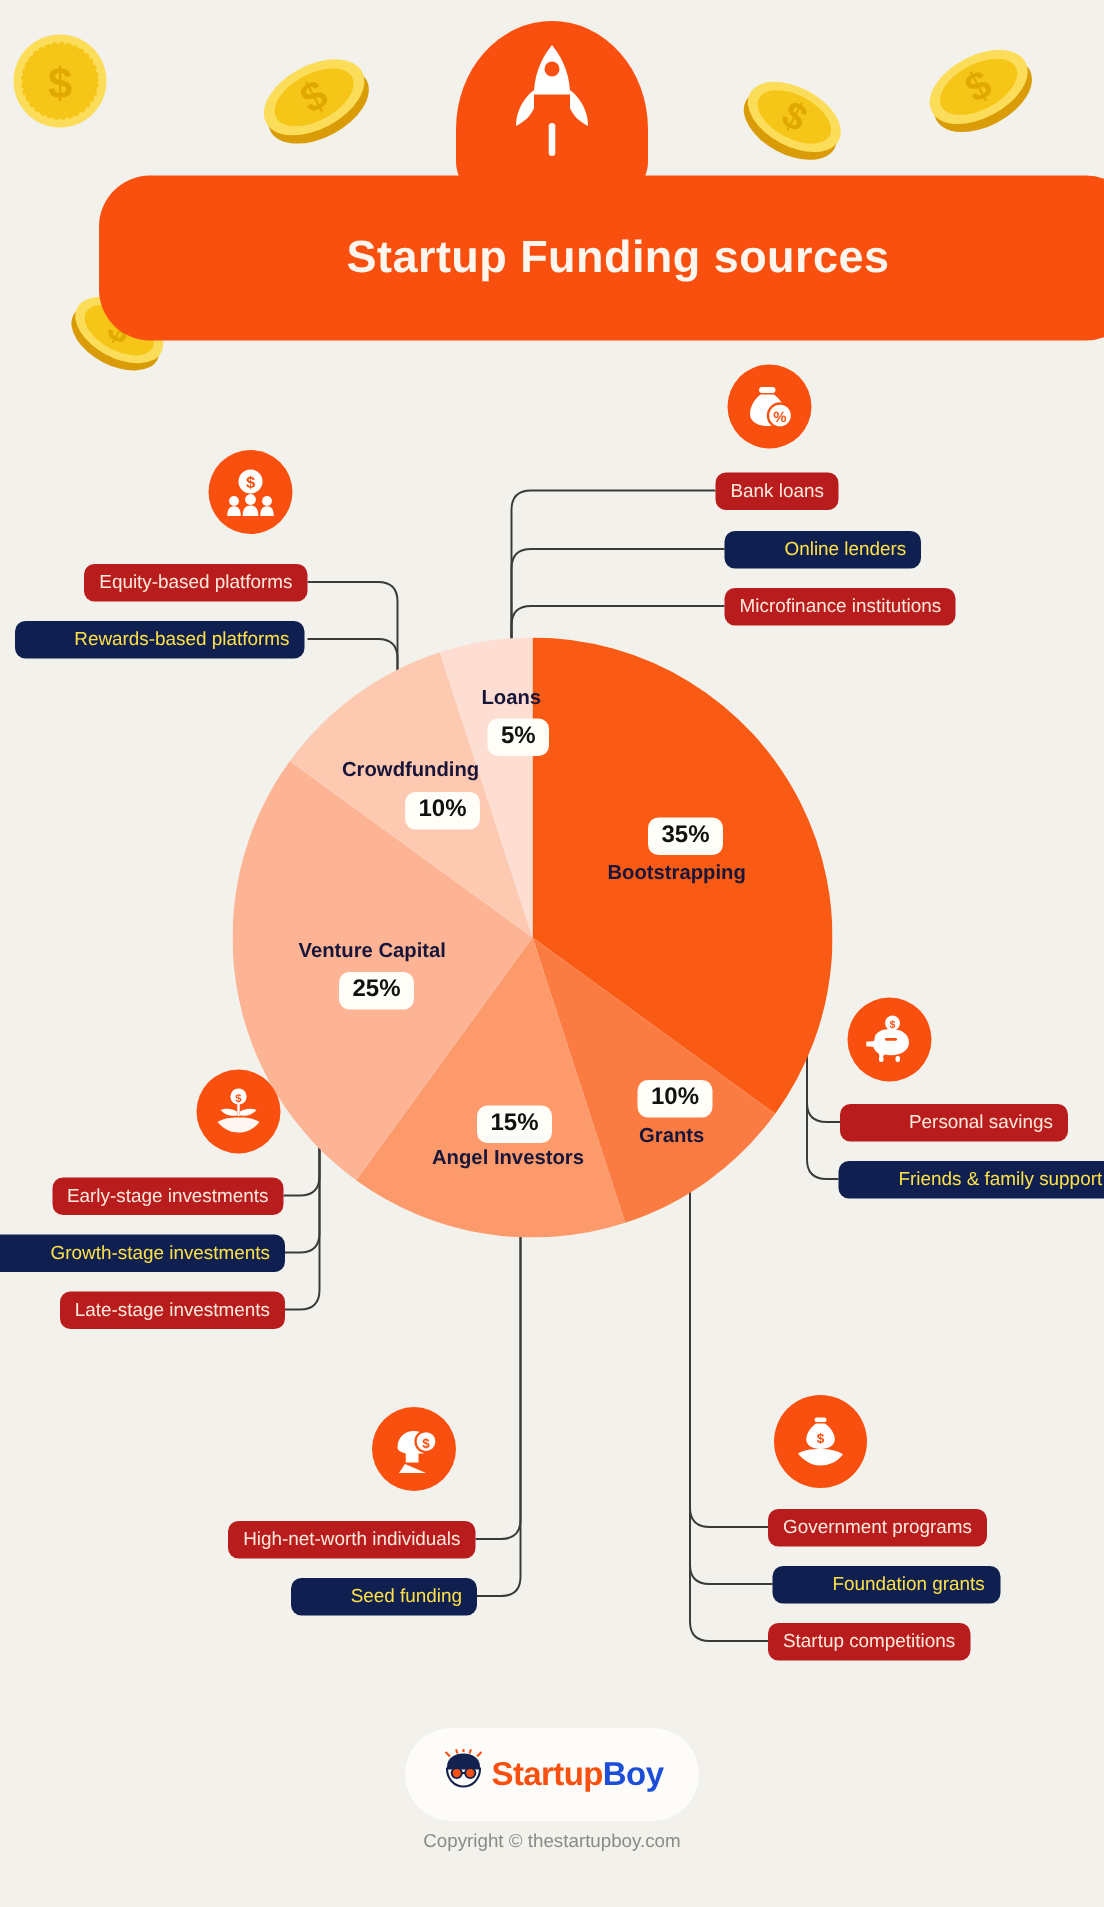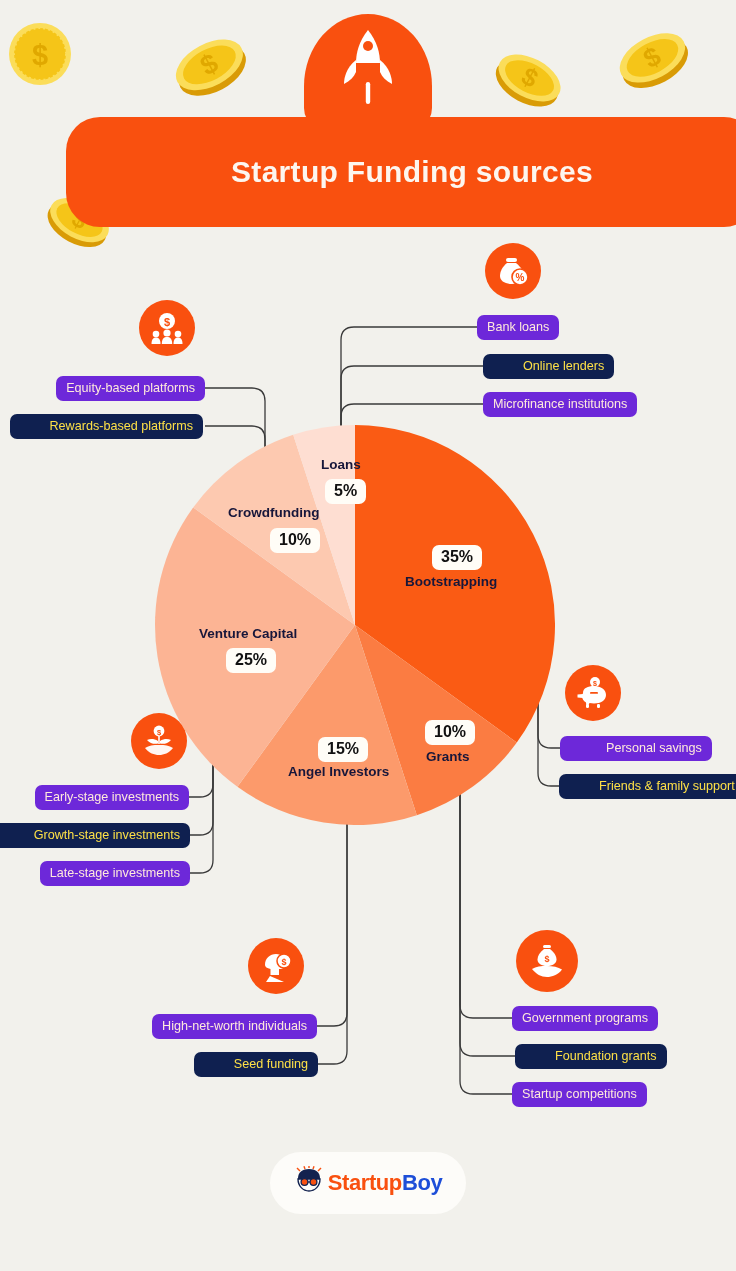--- a/index.html
+++ b/index.html
@@ -46,21 +46,21 @@
   }
 
   
   #links{ position:absolute; left:0; top:0; width:736px; height:1271px; }
 
   
   .chip{
     position:absolute; border-radius:7px; padding:5px 10px 6px;
     font-size:12.6px; white-space:nowrap; line-height:1.15;
   }
-  .chip.orange{ background:#6d28d9; color:#ffe9dc; }
+  .chip.orange{ background:#b91c1c; color:#ffe9dc; }
   .chip.navy{ background:#0f2050; color:#fde047;padding-left:40px; }
 
   
   .icon-circle{
     position:absolute; border-radius:50%; background:#f9500f;
     display:flex; align-items:center; justify-content:center;
   }
   .icon-circle svg{ display:block; }
 
   
@@ -326,14 +326,15 @@
             <path d="M19 3 L20 0.3"></path>
               <path d="M24 5 L27 2"></path>
           </g>
         </g>
       </svg>
     </span>
     <span class="logo-text">
       <span class="a">Startup</span><span class="b">Boy</span>
     </span>
   </div>
+  <div class="copyright">Copyright © thestartupboy.com</div>
 
 </div>
 
 </body></html>

